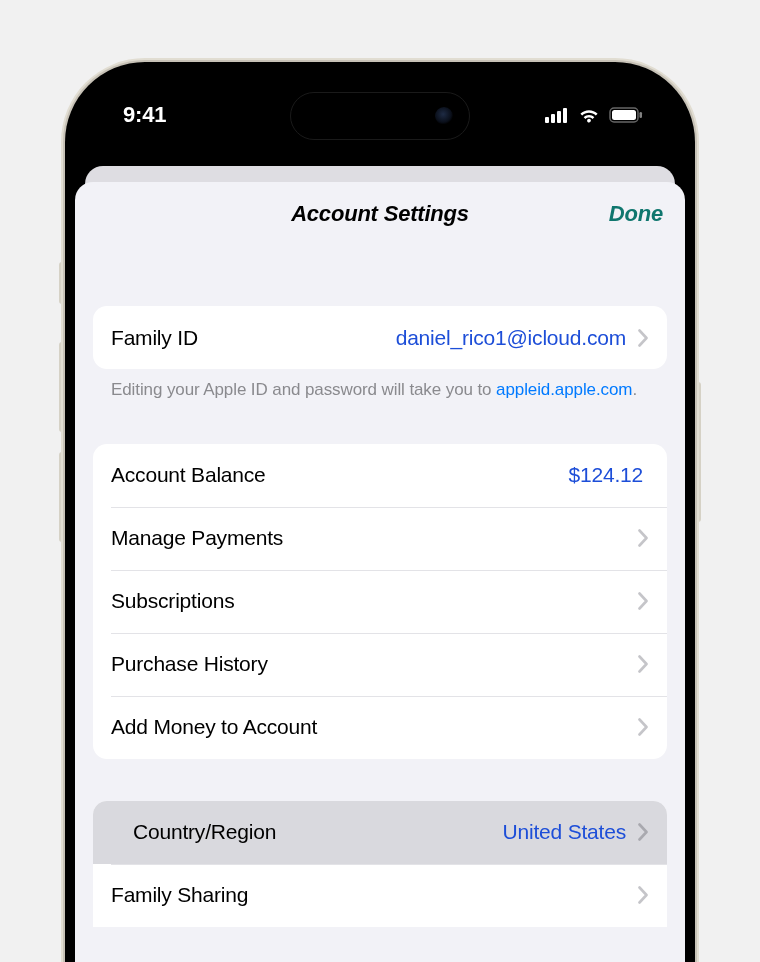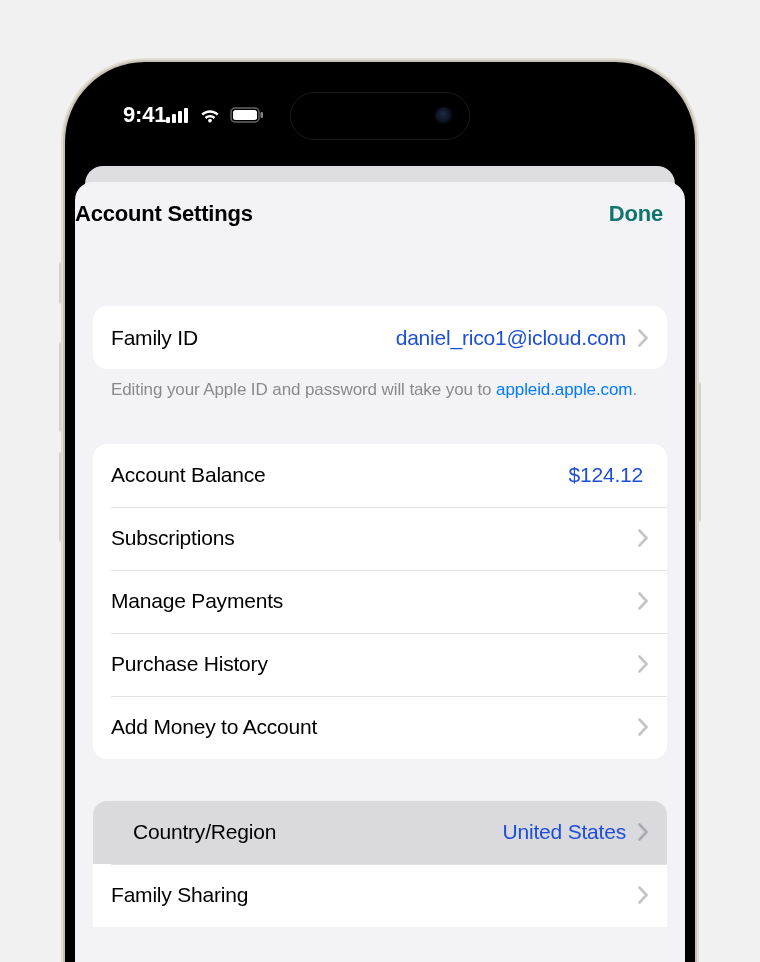--- a/index.html
+++ b/index.html
@@ -73,21 +73,21 @@
       background: radial-gradient(circle at 45% 40%, #1e2b44 0%, #0a0f1a 55%, #000 70%);
       border-radius: 50%;
     }
     .status-bar {
       position: absolute;
       top: 0;
       left: 0;
       right: 0;
       height: 70px;
       display: flex;
-      justify-content: flex-start;
+      justify-content: space-between;
       align-items: center;
       padding: 16px 42px 0 48px;
       color: #fff;
       z-index: 50;
     }
     .status-time {
       font-size: 22px;
       font-weight: 600;
       letter-spacing: -0.2px;
     }
@@ -126,20 +126,22 @@
       background: #f2f2f7;
       border-top-left-radius: 18px;
       border-top-right-radius: 18px;
       overflow: hidden;
     }
     .nav-bar {
       position: relative;
       height: 64px;
       display: flex;
       align-items: center;
+      justify-content: center;
+      font-style: italic;
     }
     .nav-title {
       font-size: 22px;
       font-weight: 600;
       color: #000;
       letter-spacing: -0.2px;
     }
     .nav-done {
       position: absolute;
       right: 22px;
@@ -288,30 +290,30 @@
 
             <div class="gap"></div>
 
             <div class="group">
               <div class="row">
                 <span class="row-label">Account Balance</span>
                 <span class="row-spacer"></span>
                 <span class="row-value">$124.12</span>
               </div>
               <div class="row">
+                <span class="row-label">Manage Payments</span>
+                <span class="row-spacer"></span>
+                <span class="chevron">
+                  <svg width="11" height="18" viewBox="0 0 11 18">
+                      <path d="M1.5 1.5 L8.5 9 L1.5 16.5" fill="none" stroke="#c5c5c9" stroke-width="2.6" stroke-linecap="round" stroke-linejoin="round"></path>
+                    </svg>
+                </span>
+              </div>
+              <div class="row">
                 <span class="row-label">Subscriptions</span>
-                <span class="row-spacer"></span>
-                <span class="chevron">
-                  <svg width="11" height="18" viewBox="0 0 11 18">
-                      <path d="M1.5 1.5 L8.5 9 L1.5 16.5" fill="none" stroke="#c5c5c9" stroke-width="2.6" stroke-linecap="round" stroke-linejoin="round"></path>
-                    </svg>
-                </span>
-              </div>
-              <div class="row">
-                <span class="row-label">Manage Payments</span>
                 <span class="row-spacer"></span>
                 <span class="chevron">
                   <svg width="11" height="18" viewBox="0 0 11 18">
                       <path d="M1.5 1.5 L8.5 9 L1.5 16.5" fill="none" stroke="#c5c5c9" stroke-width="2.6" stroke-linecap="round" stroke-linejoin="round"></path>
                     </svg>
                 </span>
               </div>
               <div class="row">
                 <span class="row-label">Purchase History</span>
                 <span class="row-spacer"></span>

